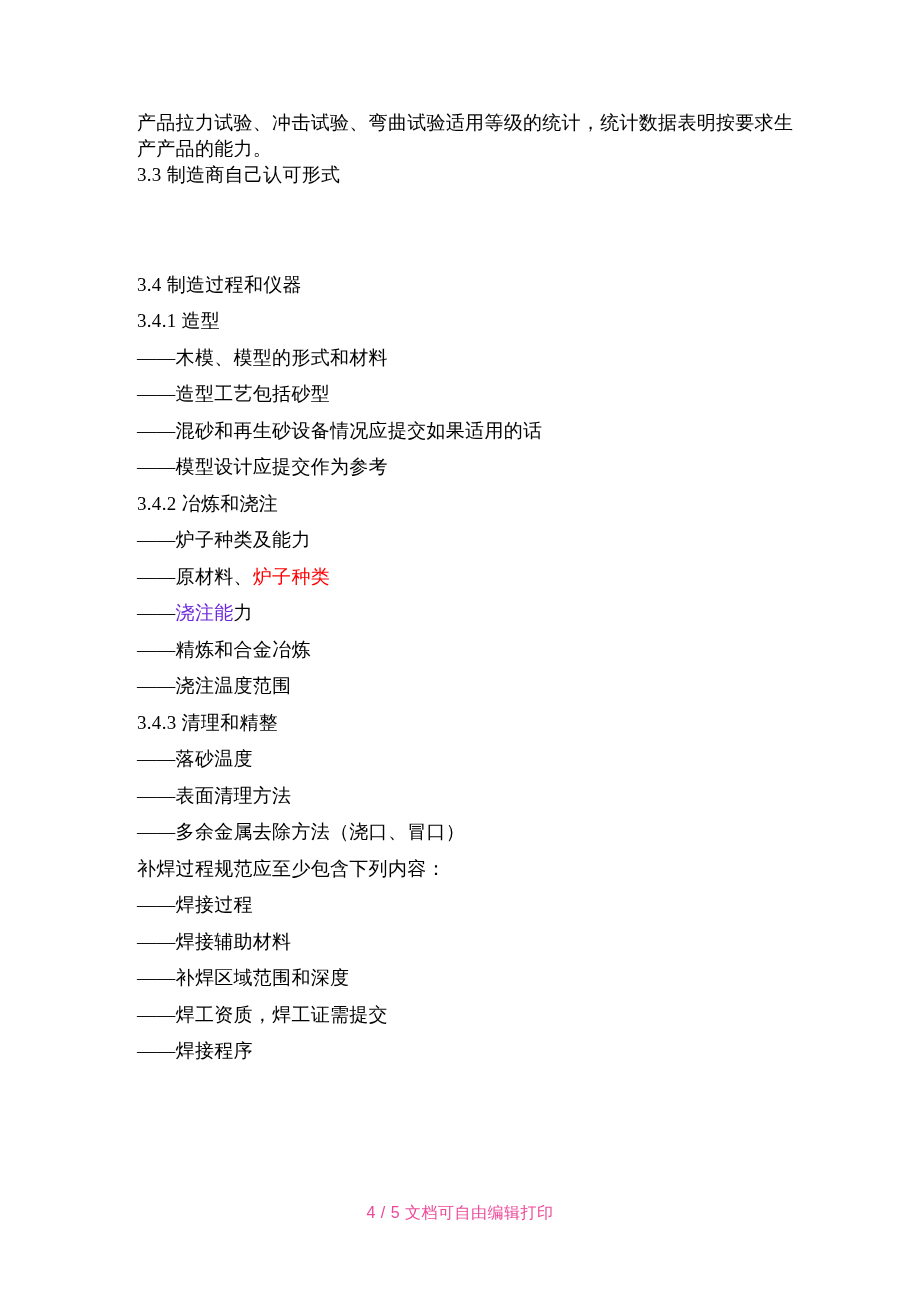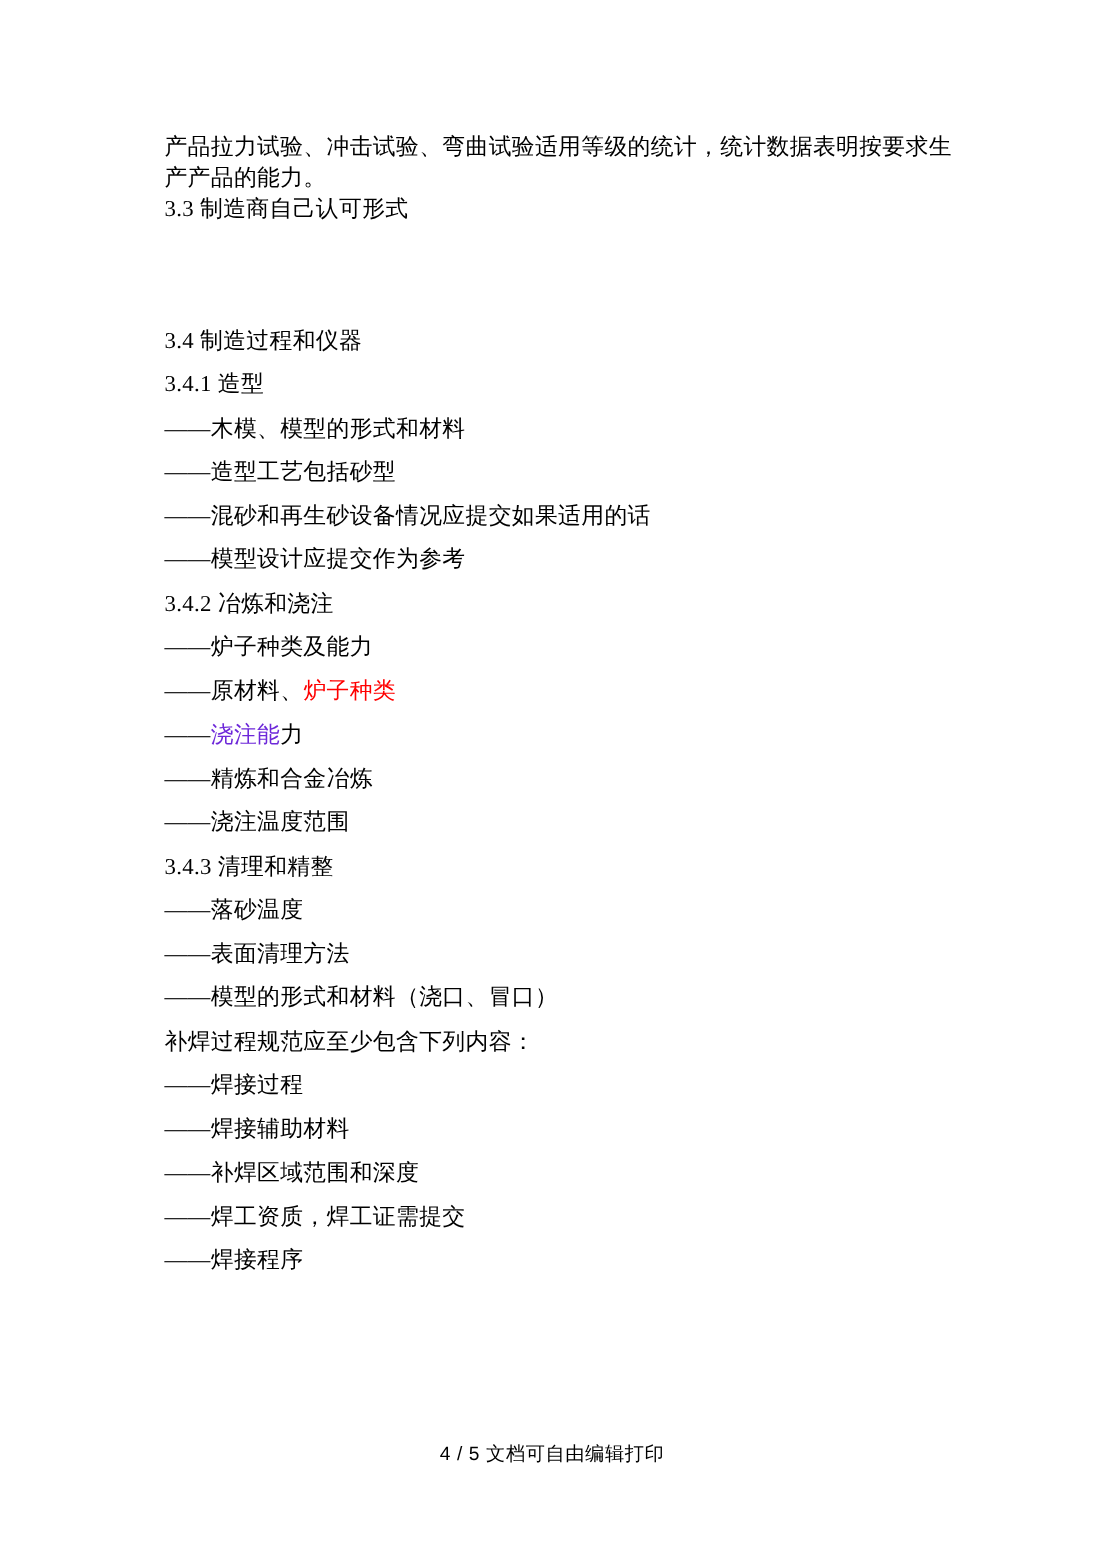--- a/index.html
+++ b/index.html
@@ -37,21 +37,21 @@
   }
   .page-footer {
     position: absolute;
     left: 0;
     top: 1201px;
     width: 100%;
     text-align: center;
     font-family: "Liberation Sans", "DejaVu Sans", sans-serif;
     font-size: 16px;
     line-height: 24px;
-    color: #000000;
+    color: #ec4899;
     letter-spacing: 0.5px;
   }
   .page-footer .page-num {
     margin-right: 5px;
   }
 </style>
 </head>
 <body>
 
 <div class="page">
@@ -70,21 +70,21 @@
       <p><span>——模型设计应提交作为参考</span></p>
       <p><span>3.4.2 冶炼和浇注</span></p>
       <p><span>——炉子种类及能力</span></p>
       <p><span>——原材料、</span><span class="seg-red" style="color: rgb(255, 0, 0);">炉子种类</span></p>
       <p><span>——</span><span class="seg-red" style="color: #6d28d9;">浇注能</span><span>力</span></p>
       <p><span>——精炼和合金冶炼</span></p>
       <p><span>——浇注温度范围</span></p>
       <p><span>3.4.3 清理和精整</span></p>
       <p><span>——落砂温度</span></p>
       <p><span>——表面清理方法</span></p>
-      <p><span>——模型的形式和材料（浇口、冒口）</span></p>
+      <p><span>——多余金属去除方法（浇口、冒口）</span></p>
       <p><span>补焊过程规范应至少包含下列内容：</span></p>
       <p><span>——焊接过程</span></p>
       <p><span>——焊接辅助材料</span></p>
       <p><span>——补焊区域范围和深度</span></p>
       <p><span>——焊工资质，焊工证需提交</span></p>
       <p><span>——焊接程序</span></p>
     </div>
 
   <div class="page-footer">
     <span class="page-num">4 / 5</span><span>文档可自由编辑打印</span>

